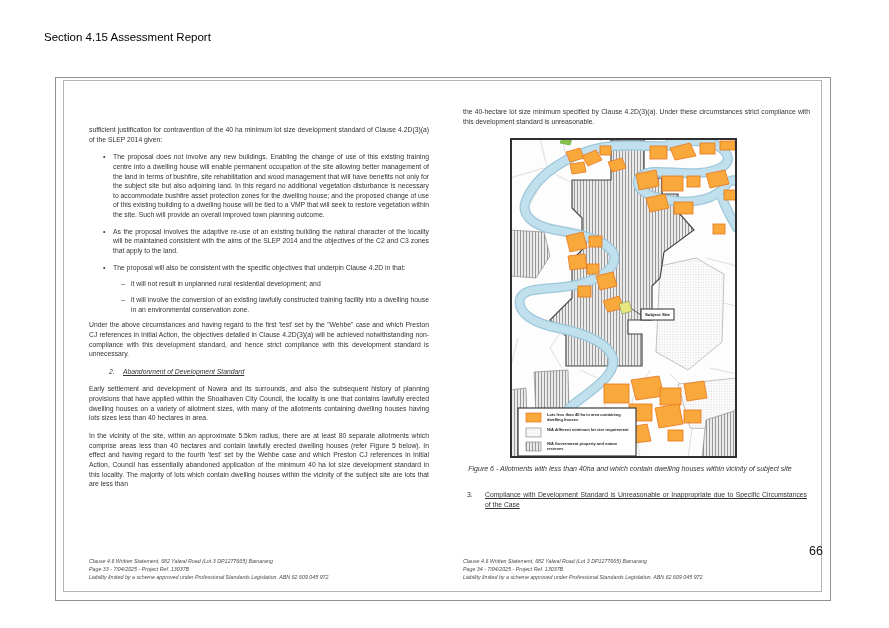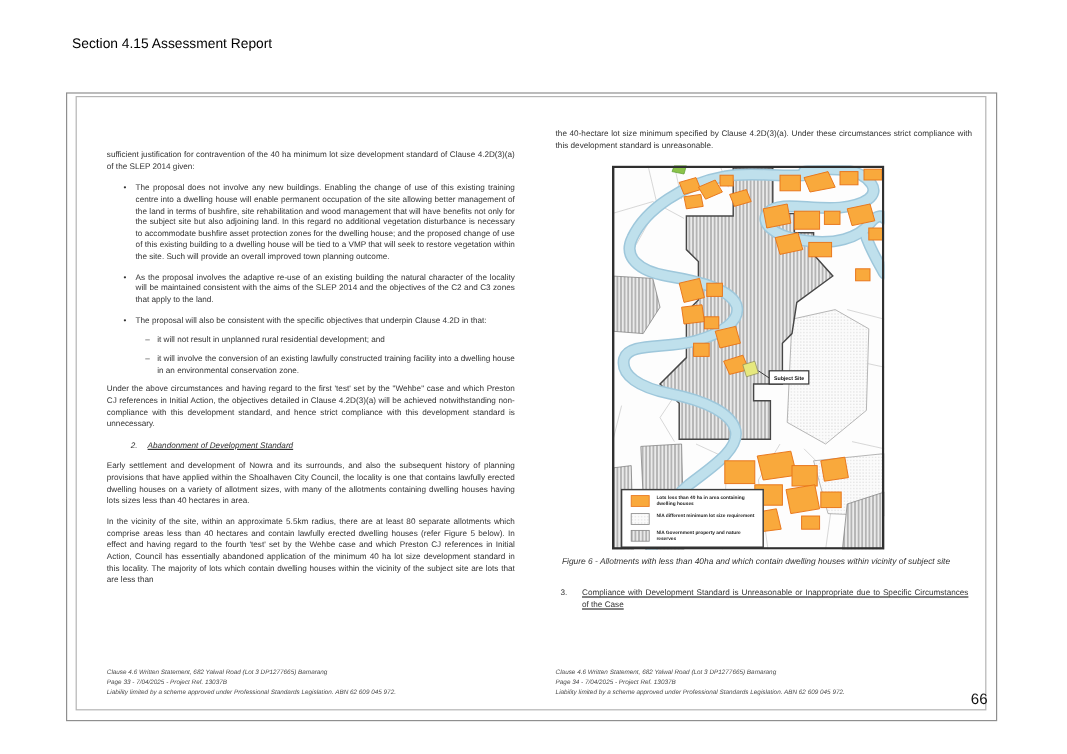--- a/index.html
+++ b/index.html
@@ -1,21 +1,21 @@
 <!DOCTYPE html>
 <html><head>
 <meta charset="utf-8">
 <style>
   html,body{margin:0;padding:0;}
   body{
     width:889px;height:628px;position:relative;background:#ffffff;
     font-family:"Liberation Sans",sans-serif;color:#222;
     overflow:hidden;
   }
-  .doc-header-title{position:absolute;left:60px;top:31px;font-size:11.5px;color:#000;}
+  .doc-header-title{position:absolute;left:44px;top:31px;font-size:11.5px;color:#000;}
   .outer-frame{
     position:absolute;left:55px;top:77px;width:774px;height:522px;
     border:1px solid #8f8f8f;background:#fff;
   }
   .sheet{
     position:absolute;left:7px;top:2px;width:757px;height:510px;
     border:1px solid #b5b5b5;background:#fff;overflow:hidden;
   }
   .scan{position:absolute;inset:0;filter:blur(0.24px);color:#333;}
   .col-left{
@@ -42,21 +42,21 @@
     font-style:italic;text-align:center;margin:6px 0 0 2px;width:330px;font-size:7px;line-height:1.45;
   }
   .item3{display:flex;margin:16px 0 0 4px;width:340px;}
   .item3 .num{width:18px;flex:0 0 18px;}
   .item3 .txt{flex:1;text-decoration:underline;text-align:justify;}
   .page-footer{
     position:absolute;font-size:5.3px;line-height:1.5;color:#4a4a4a;font-style:italic;width:330px;
   }
   .page-footer.left{left:25px;top:477px;}
   .page-footer.right{left:399px;top:477px;}
-  .page-num{position:absolute;left:809px;top:544px;font-size:12.5px;color:#111;z-index:5;margin-top:32px;}
+  .page-num{position:absolute;left:809px;top:544px;font-size:12.5px;color:#111;z-index:5;}
   svg text{font-family:"Liberation Sans",sans-serif;}
   .legend-label{
     font-size:4px;line-height:1.25;font-weight:700;color:#1e1e1e;
     font-family:"Liberation Sans",sans-serif;
   }
 </style>
 </head>
 <body>
 
 <div class="doc-header-title">Section 4.15 Assessment Report</div>

